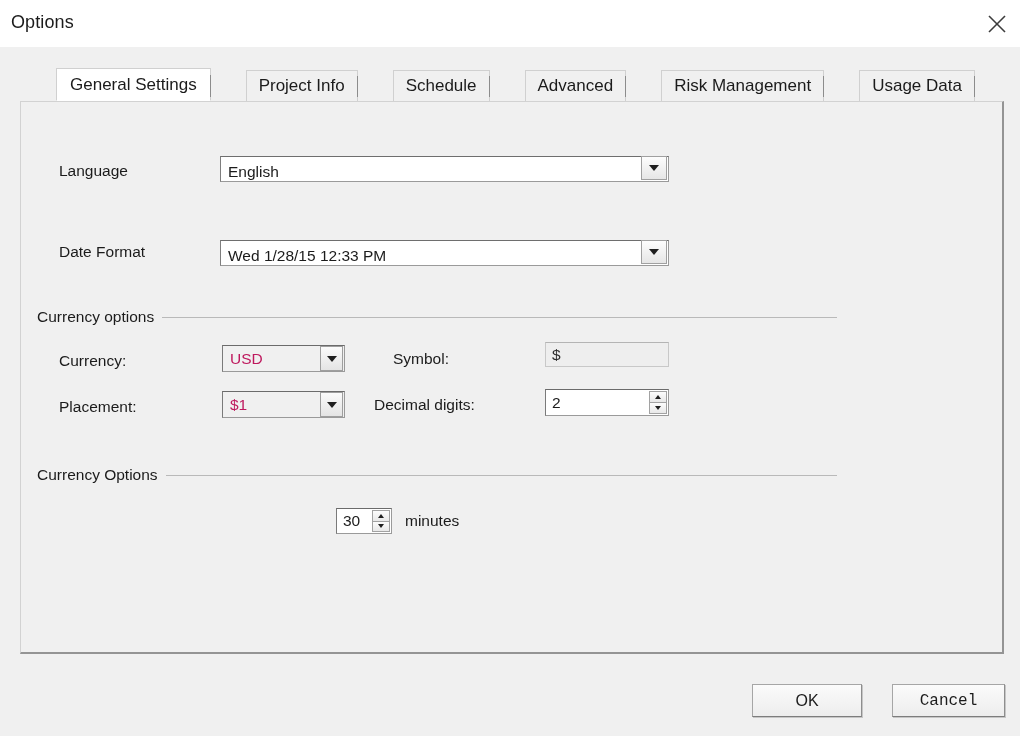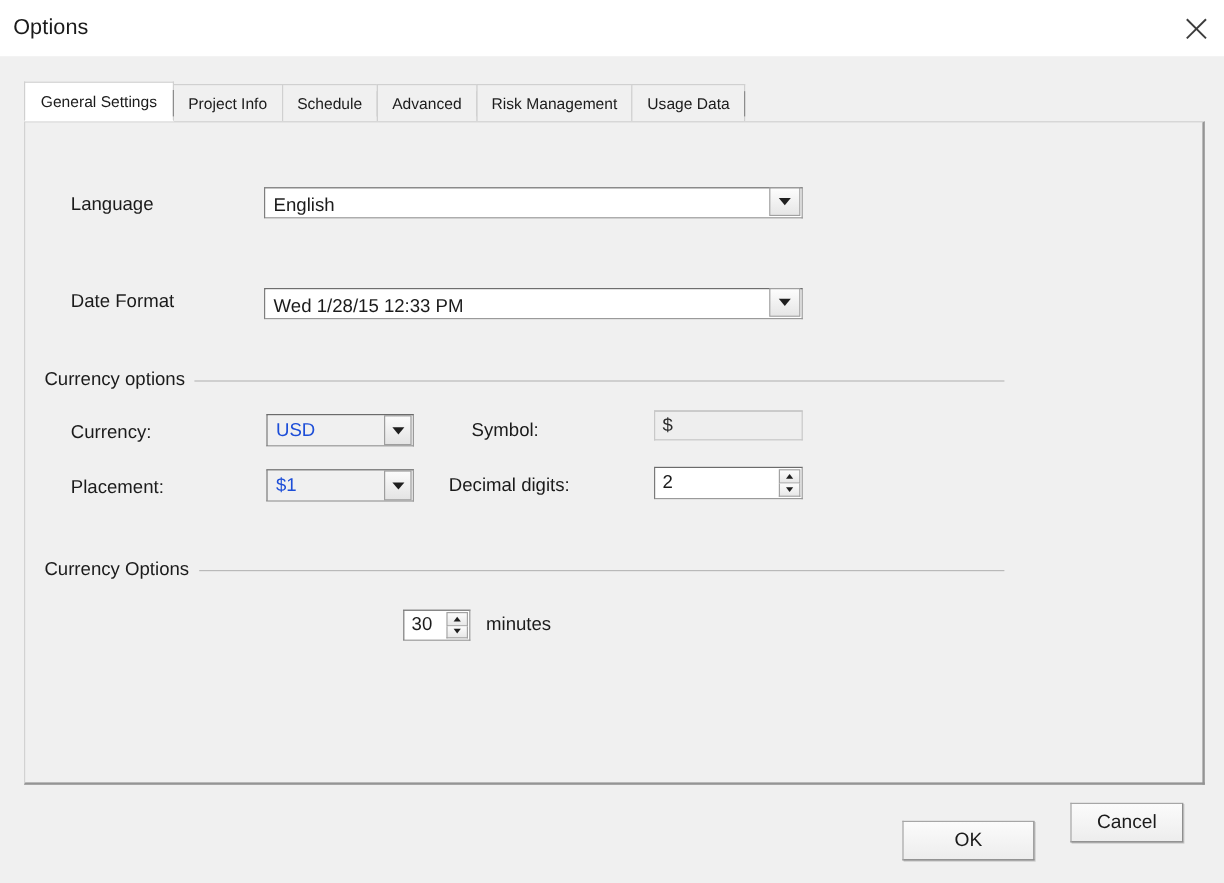--- a/index.html
+++ b/index.html
@@ -48,28 +48,29 @@
     left: 20px; top: 23px;
     height: 31px;
     display: flex;
     align-items: flex-end;
   }
   .tab {
     position: relative;
     height: 31px;
     padding: 0 12px;
     display: flex; align-items: center; justify-content: flex-end;
-    font-size: 13px;
+    font-size: 17px;
     color: #1b1b1b;
     background: #f0f0f0;
     border: 1px solid #d0d0d0;
     border-bottom: none;
     margin-right: -1px;
     cursor: default;
     white-space: nowrap;
+    margin-left: 36px;
   }
   .tab.active {
     background: #ffffff;
     border: 1px solid #d0d0d0;
     border-bottom: 1px solid #ffffff;
     height: 33px;
     z-index: 5;
     padding: 0 13px;
   }
   .tab .sep {
@@ -148,21 +149,21 @@
     border: 1px solid #9a9a9a;
     border-top-color: #6b6b6b;
     border-left-color: #7a7a7a;
     display: flex; align-items: center;
     cursor: default;
   }
   .combo-sm .val {
     flex: 1;
     padding-left: 7px;
     font-size: 15.5px;
-    color: #1d4ed8;
+    color: #be185d;
     white-space: nowrap;
   }
   .combo-sm .arrowbtn {
     width: 23px; height: 100%;
     background: linear-gradient(#fbfbfb, #e4e4e4);
     border: 1px solid #9e9e9e;
     margin: 1px;
     display: flex; align-items: center; justify-content: center;
     flex: 0 0 auto;
   }
@@ -390,15 +391,15 @@
         <div>
             <span class="tri-dn"></span>
           </div>
       </div>
     </div>
     <div class="lbl" style="left:384px; top:410px;">minutes</div>
 
   </div>
 
   <div class="btn" style="left:752px; top:637px; width:110px;">OK</div>
-  <div class="btn" style="left:892px; top:622px; width:94px;">Cancel</div>
+  <div class="btn" style="left:892px; top:637px; width:113px;font-family:Liberation Mono, monospace;">Cancel</div>
 
 </div>
 
 </body></html>

